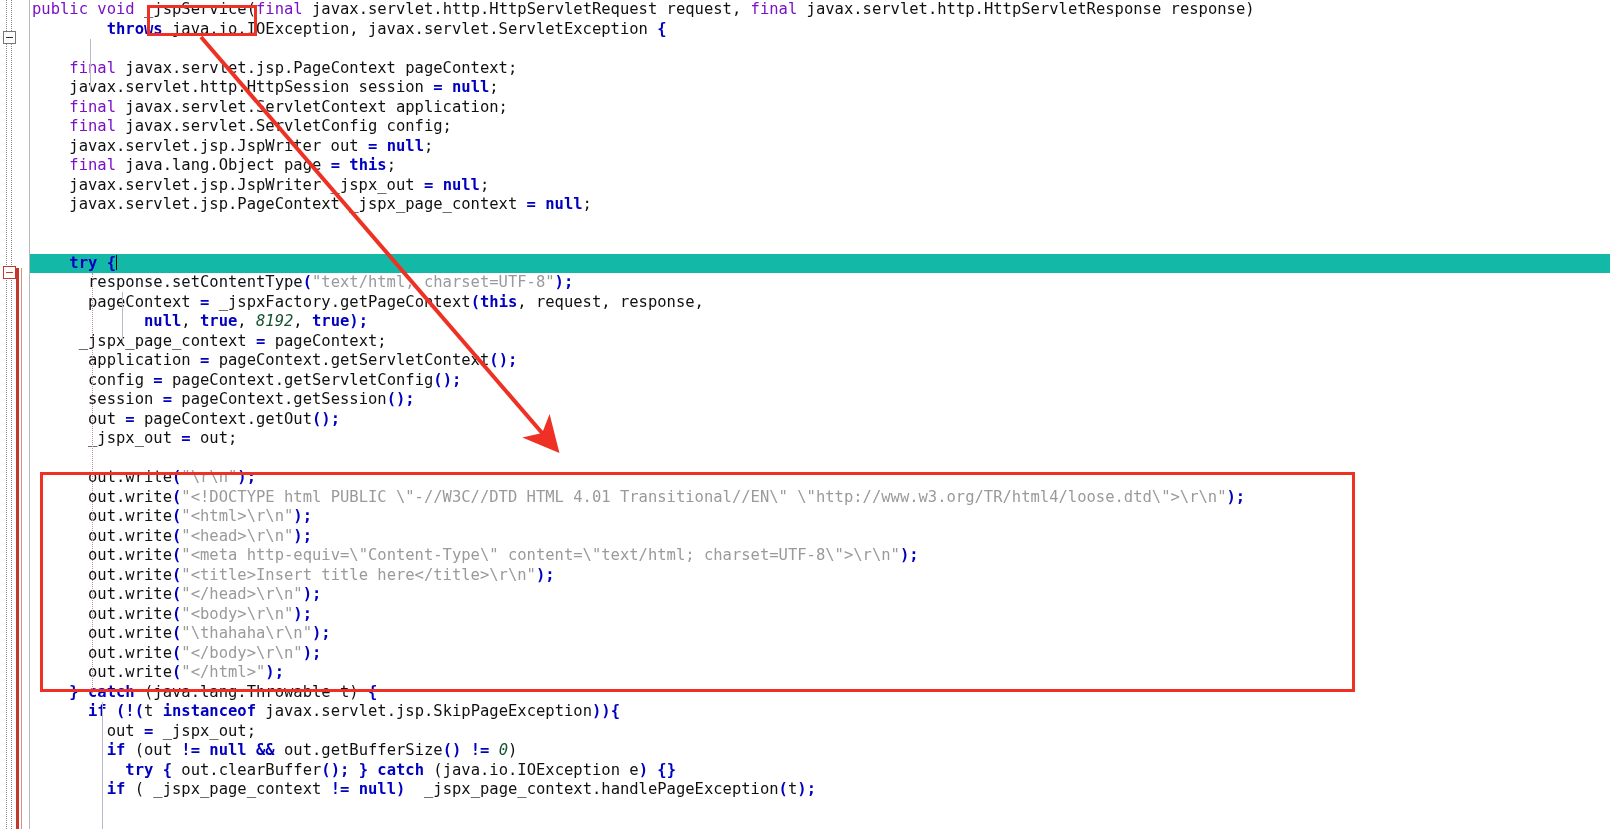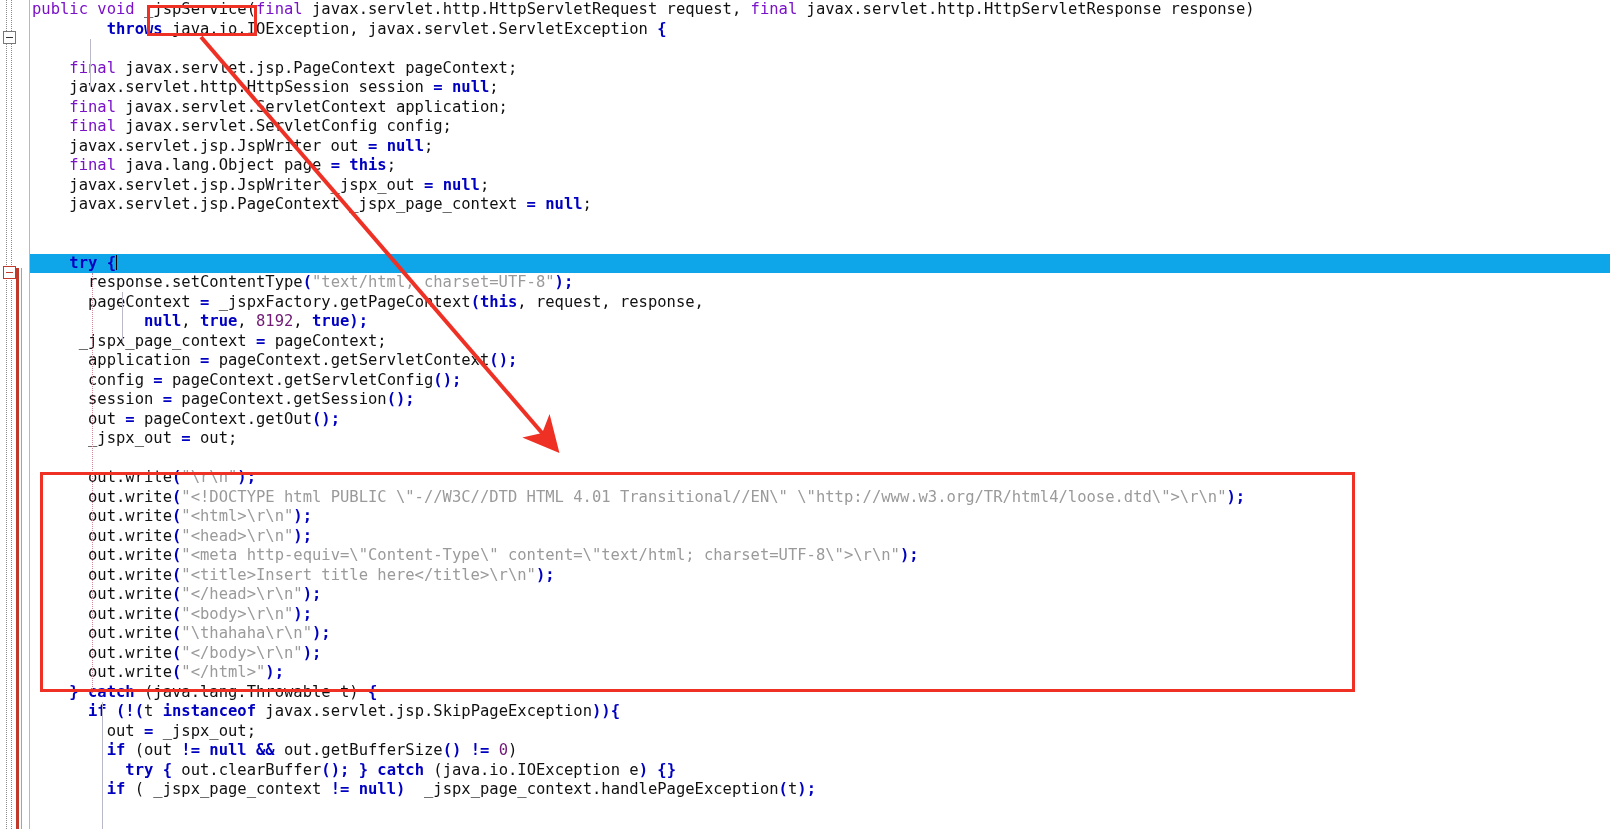--- a/index.html
+++ b/index.html
@@ -83,40 +83,40 @@
     white-space: pre;
     letter-spacing: 0px;
   }
   .line {
     position: relative;
     height: 19.5px;
     padding-left: 2px;
     box-sizing: border-box;
   }
   .line.current {
-    background: #0ea5e9;
+    background: #14b8a6;
     width: 1580px;
   }
 
   
   .indent-guide {
     position: absolute;
     width: 1px;
     background: #b9b9c8;
   }
   .indent-guide.dotted {
     background: none;
     border-left: 1px dotted #d08a9a;
   }
 
   
   .kw      { color: #7a12c8; }          
   .kwb     { color: #0000c0; font-weight: bold; text-align: right; }  
   .str     { color: #9a9a9a; }          
-  .num     { color: #701a75; }          
+  .num     { color: #14532d; font-style: italic; }          
   .punct   { color: #0000c0; font-weight: bold; }  
   .plain   { color: #101010; }
 
   .caret {
     display: inline-block;
     width: 1px;
     height: 15px;
     background: #000;
     vertical-align: -2px;
   }

